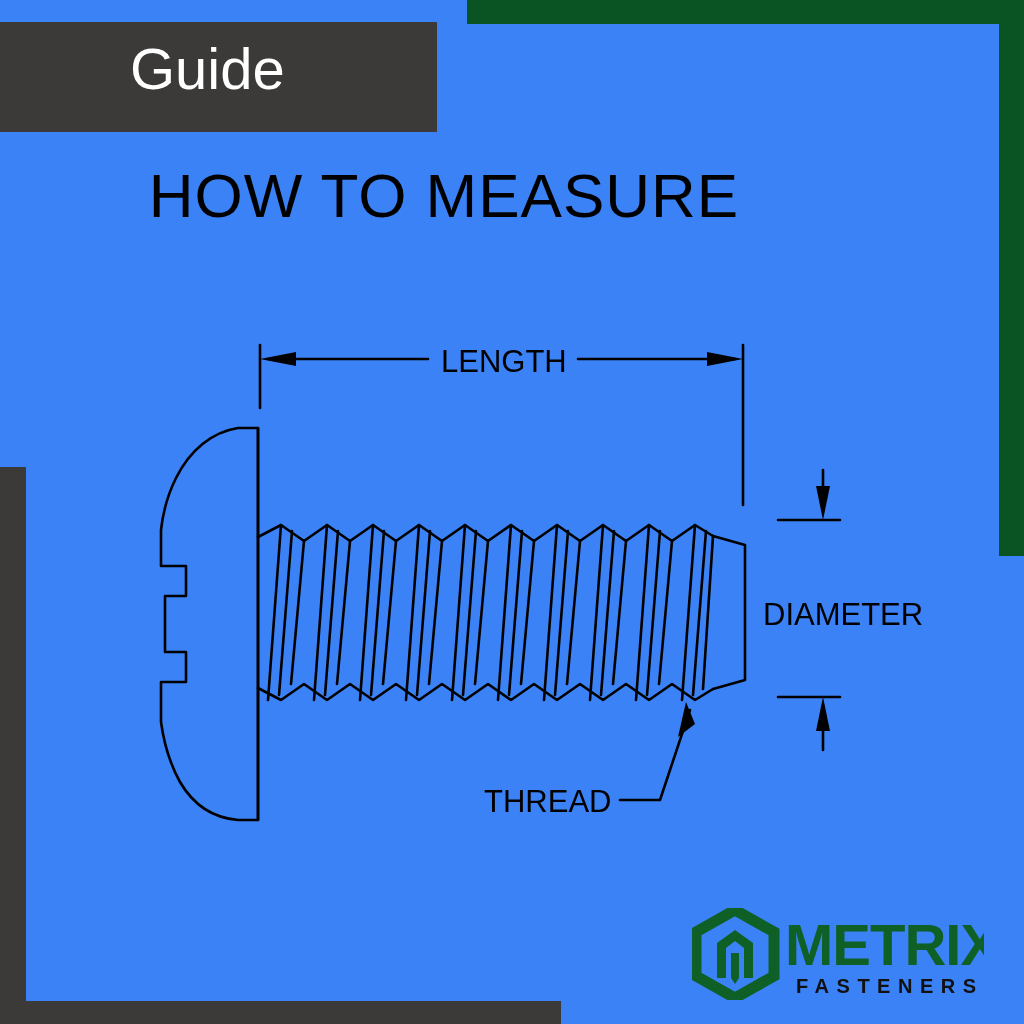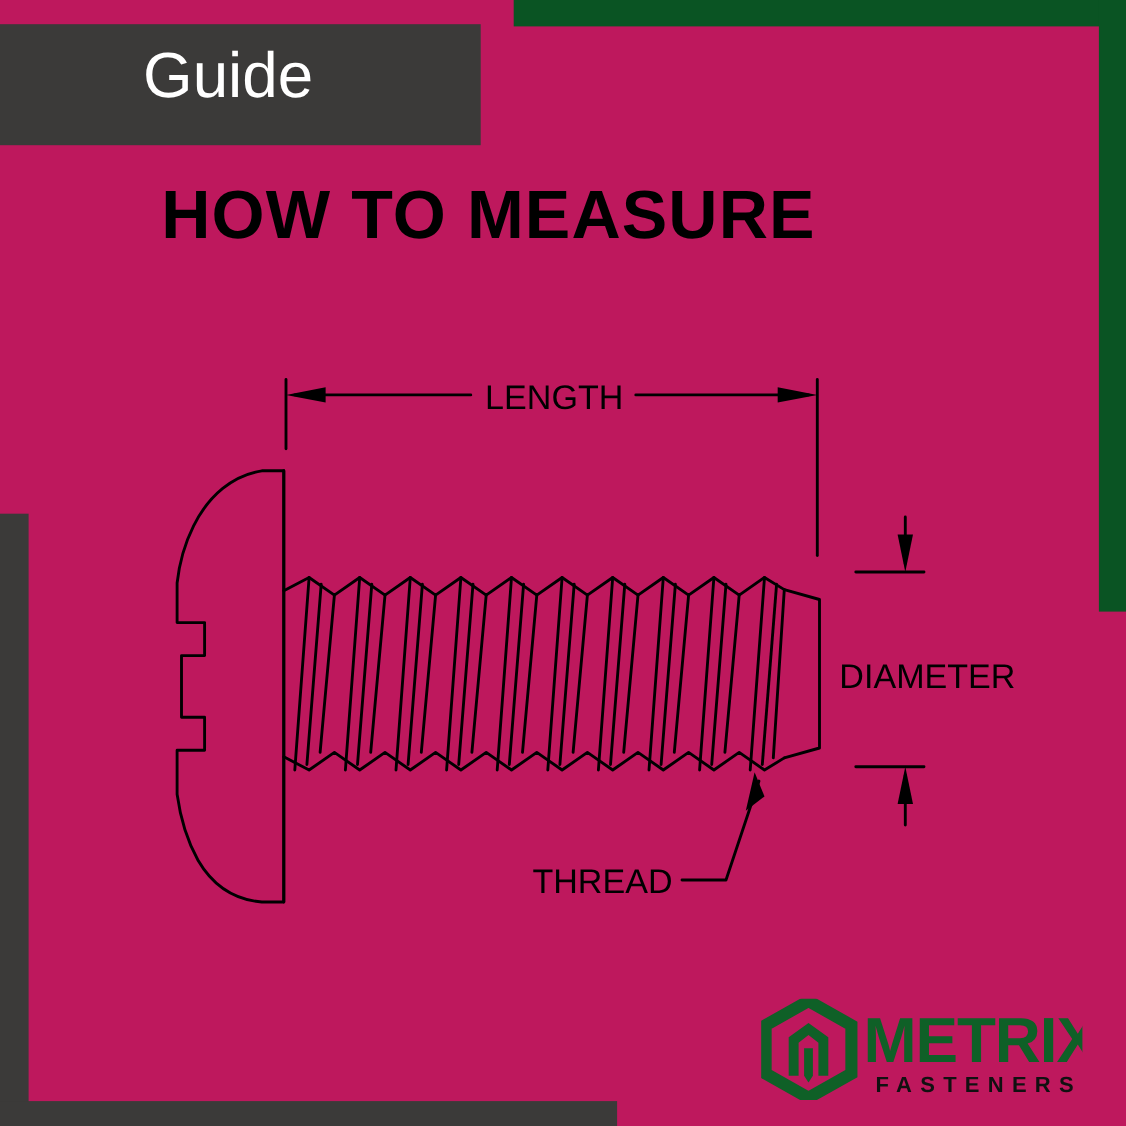--- a/index.html
+++ b/index.html
@@ -7,21 +7,21 @@
     padding: 0;
     background: #ffffff;
   }
   body {
     font-family: "Liberation Sans", sans-serif;
   }
   #canvas {
     position: relative;
     width: 1024px;
     height: 1024px;
-    background: #be185d;
+    background: #3b82f6;
     overflow: hidden;
   }
 
   
   .frame-green-top {
     position: absolute;
     left: 467px;
     top: 0px;
     width: 557px;
     height: 24px;
@@ -73,21 +73,21 @@
     white-space: nowrap;
   }
   .page-title {
     position: absolute;
     left: 0px;
     top: 160px;
     width: 888px;
     text-align: center;
     font-size: 62px;
     line-height: 72px;
-    font-weight: bold;
+    font-weight: normal;
     color: #000000;
     letter-spacing: 1px;
     white-space: nowrap;
   }
 
   
   .diagram {
     position: absolute;
     left: 0px;
     top: 0px;

